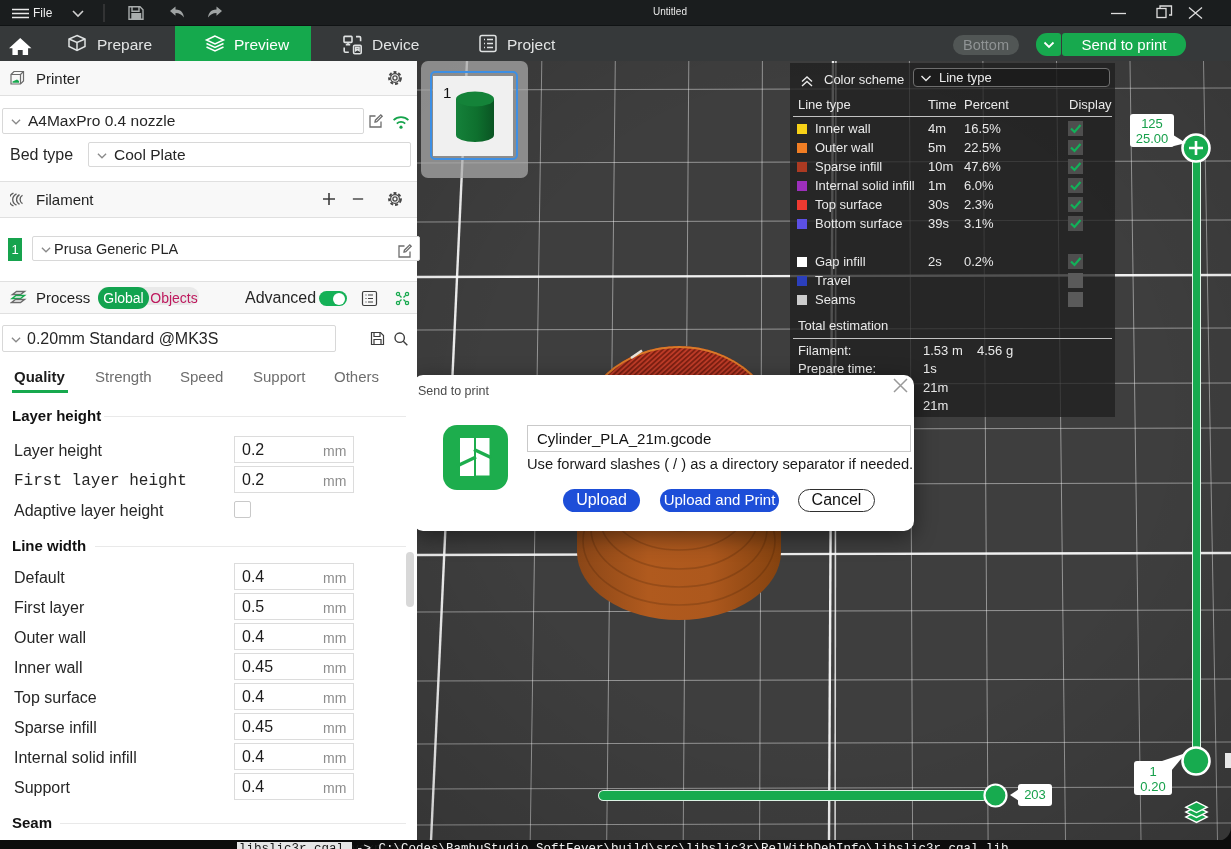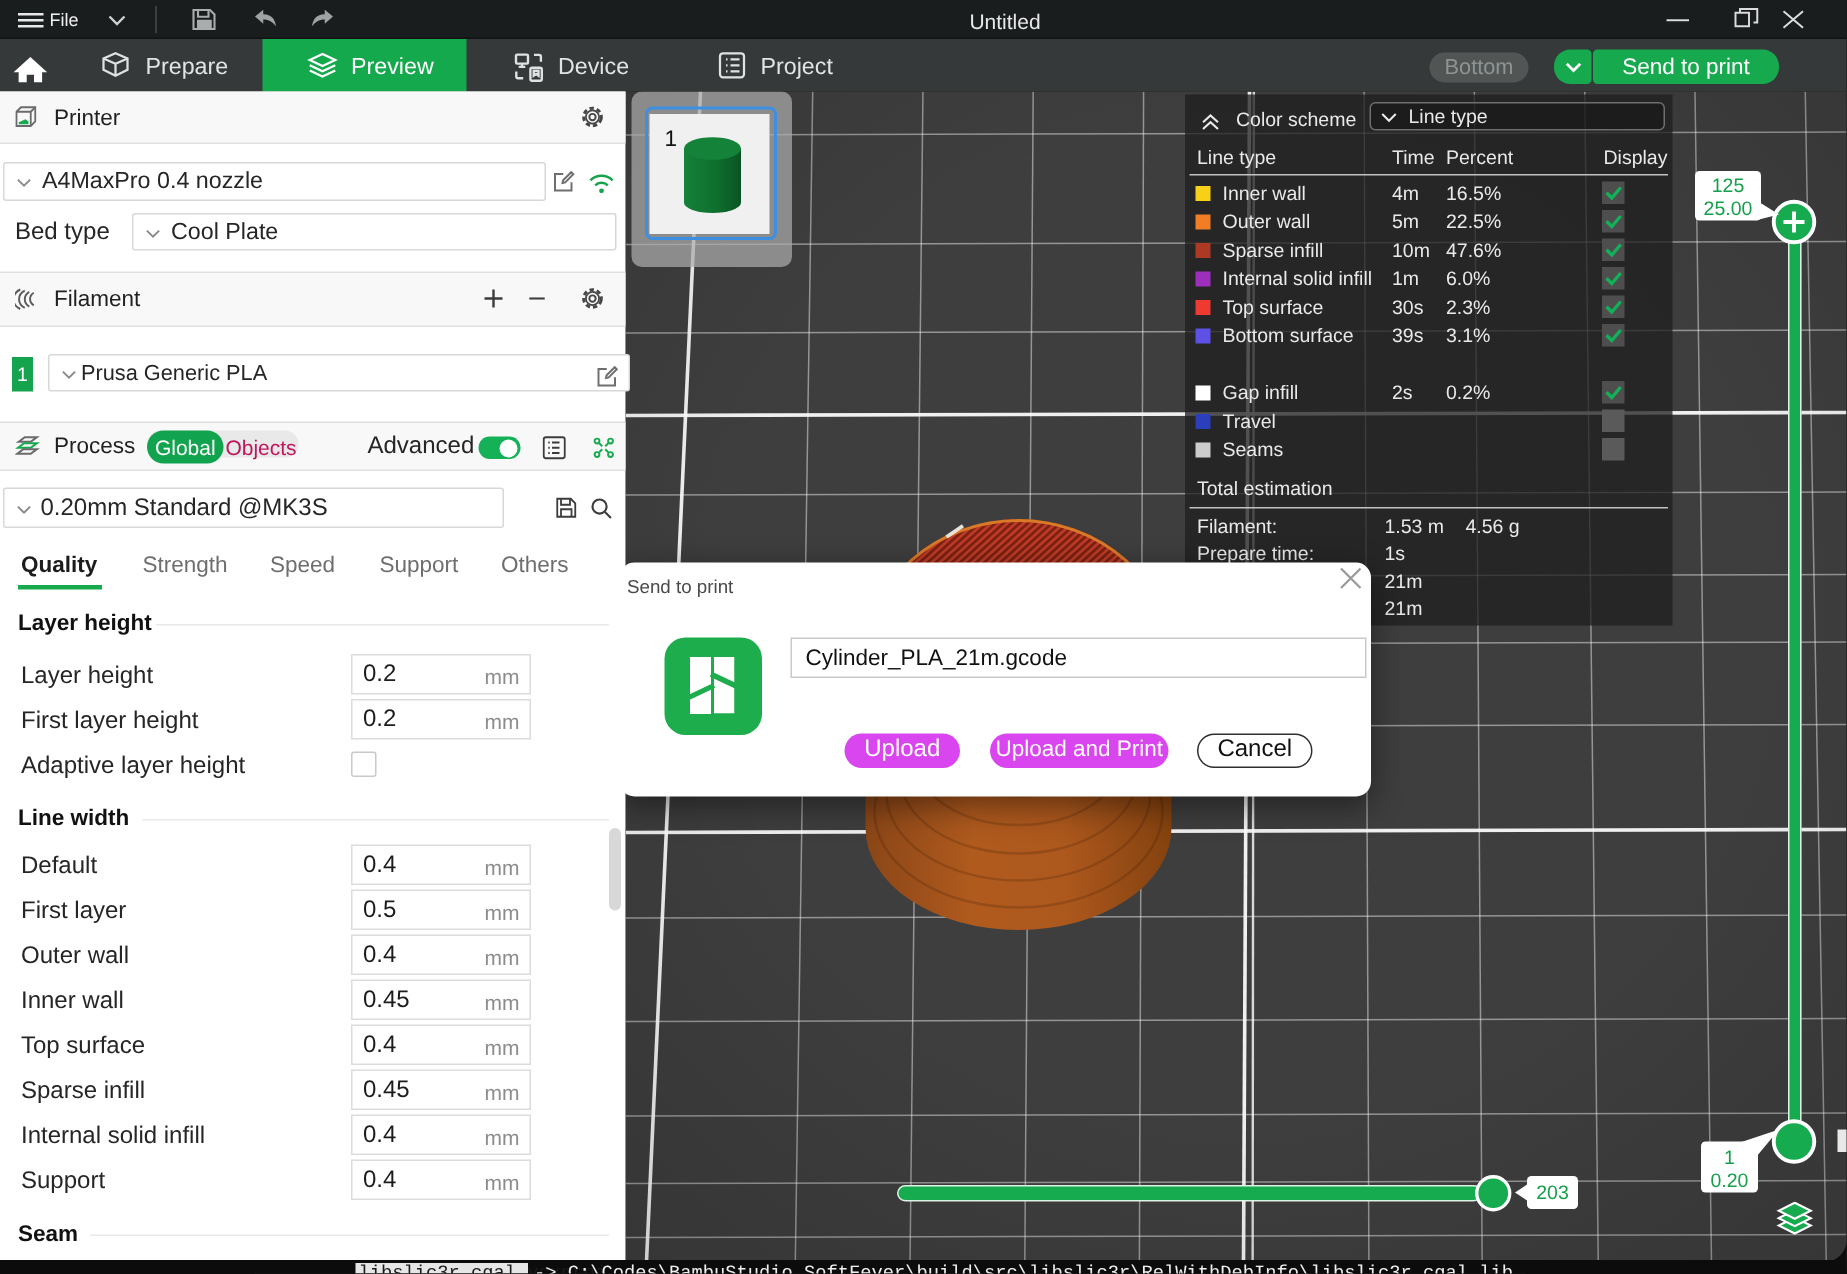--- a/index.html
+++ b/index.html
@@ -32,21 +32,21 @@
   #gpanel { position:absolute; left:373px; top:2px; width:325px; height:354px; background:rgba(30,30,30,0.76); color:#e9e9e9; font-size:13px; }
   .grow { position:absolute; left:0; width:325px; height:19px; }
   .gsw { position:absolute; left:7px; top:4px; width:10px; height:10px; }
   .gname { position:absolute; left:25px; top:1px; }
   .gtime { position:absolute; left:138px; top:1px; }
   .gpct { position:absolute; left:174px; top:1px; }
   .gchk { position:absolute; left:278px; top:1px; width:15px; height:15px; background:#4e4e4e; }
   
   #dlg { position:absolute; left:413px; top:375px; width:501px; height:156px; background:#fff; border-radius:10px;
          box-shadow:0 6px 22px rgba(0,0,0,0.45); font-size:16px; color:#1a1a1a; }
-  .btn { position:absolute; top:114px; height:23px; border-radius:12px; color:#fff; background:#d946ef;
+  .btn { position:absolute; top:114px; height:23px; border-radius:12px; color:#fff; background:#1d4ed8;
          font-size:16px; text-align:center; line-height:22px; }
 </style>
 </head>
 <body>
 <div id="app">
 
   <div class="abs" id="titlebar">
     <svg class="abs" style="left:0;top:0" width="240" height="26" viewBox="0 0 240 26">
       <g stroke="#e8e8e8" stroke-width="1.6" fill="none">
         <path d="M12 9.5h17M12 13.5h17M12 17.5h17"></path>
@@ -57,21 +57,21 @@
 
       <g stroke="#a9adad" stroke-width="1.4" fill="none">
         <path d="M129 6.7h11l3 3v9.6h-14z"></path>
         <path d="M132 6.7v4.5h7v-4.5"></path>
         <path d="M132 19.3v-5.5h8.5v5.5" fill="#a9adad"></path>
       </g>
 
       <path d="M170 11 l5.5-4.5 v3 c6.5 0 8 4.5 8.5 8 c-2.5-3-4.5-4.5-8.5-4.5 v2.8 z" fill="#9fa3a3"></path>
       <path d="M222 11 l-5.5-4.5 v3 c-6.5 0-8 4.5-8.5 8 c2.5-3 4.5-4.5 8.5-4.5 v2.8 z" fill="#9fa3a3"></path>
     </svg>
-    <div class="abs" style="left:640px;top:6px;width:60px;text-align:center;font-size:14px;color:#e8e8e8;">Untitled</div>
+    <div class="abs" style="left:640px;top:6px;width:60px;text-align:center;font-size:10px;color:#e8e8e8;">Untitled</div>
     <svg class="abs" style="left:1100px;top:0" width="120" height="26" viewBox="0 0 120 26">
       <g stroke="#dddddd" stroke-width="1.3" fill="none">
         <path d="M11 13.5h15"></path>
         <rect x="57" y="8.5" width="9" height="9"></rect>
         <path d="M60 8.5v-2.5h11.5v9h-2.5"></path>
         <path d="M89 7.5l13 11M102 7.5l-13 11"></path>
       </g>
     </svg>
   </div>
 
@@ -354,20 +354,21 @@
     <div class="abs" style="left:30px;top:50px;width:65px;height:65px;background:#1dad4d;border-radius:14px;"></div>
     <svg class="abs" style="left:30px;top:50px" width="65" height="65" viewBox="0 0 65 65">
       <rect x="17" y="13" width="14" height="38" fill="#fff"></rect>
       <rect x="33" y="13" width="13.5" height="37.5" fill="#fff"></rect>
       <path d="M14 41 L33 32" stroke="#1dad4d" stroke-width="3.5"></path>
       <path d="M31 24.5 L48 32.5" stroke="#1dad4d" stroke-width="3.5"></path>
     </svg>
     <div class="abs" style="left:114px;top:50px;width:384px;height:27px;border:1px solid #c9c9c9;">
       <div class="abs" style="left:9px;top:4px;font-size:15px;color:#111;">Cylinder_PLA_21m.gcode</div>
     </div>
+    <div class="abs" style="left:114px;top:81px;font-size:14.7px;color:#1a1a1a;white-space:nowrap;">Use forward slashes ( / ) as a directory separator if needed.</div>
     <div class="btn" style="left:150px;width:77px;">Upload</div>
     <div class="btn" style="left:247px;width:119px;font-size:15px;">Upload and Print</div>
     <div class="btn" style="left:385px;width:77px;background:#fff;border:1.6px solid #2f2f2f;color:#111;line-height:20px;">Cancel</div>
   </div>
 
   <div class="abs" id="panel">
 
     <div class="hdr-row" style="top:0;height:34px;"></div>
     <svg class="abs" style="left:9px;top:9px" width="17" height="17" viewBox="0 0 17 17">
       <g stroke="#6b6b6b" stroke-width="1.2" fill="none">
@@ -515,21 +516,21 @@
     <div class="abs" style="left:253px;top:307px;font-size:15px;color:#6e6e6e;">Support</div>
     <div class="abs" style="left:334px;top:307px;font-size:15px;color:#6e6e6e;">Others</div>
 
     <div class="sect" style="top:346px;">Layer height</div>
     <div class="sline" style="left:104px;top:355px;width:302px;"></div>
     <div class="lbl" style="left:14px;top:381px;">Layer height</div>
     <div class="inbox" style="left:234px;top:375px;">
         <div class="inval">0.2</div>
         <div class="inmm">mm</div>
       </div>
-    <div class="lbl" style="left:14px;top:411px;">First layer height</div>
+    <div class="lbl" style="left:14px;top:411px;font-family:Liberation Mono, monospace;">First layer height</div>
     <div class="inbox" style="left:234px;top:405px;">
         <div class="inval">0.2</div>
         <div class="inmm">mm</div>
       </div>
     <div class="lbl" style="left:14px;top:441px;">Adaptive layer height</div>
     <div class="abs" style="left:234px;top:440px;width:17px;height:17px;border:1.5px solid #c9c9c9;border-radius:2px;background:#fff;"></div>
 
     <div class="sect" style="top:476px;">Line width</div>
     <div class="sline" style="left:95px;top:485px;width:311px;"></div>
     <div class="lbl" style="left:14px;top:508px;">Default</div>

